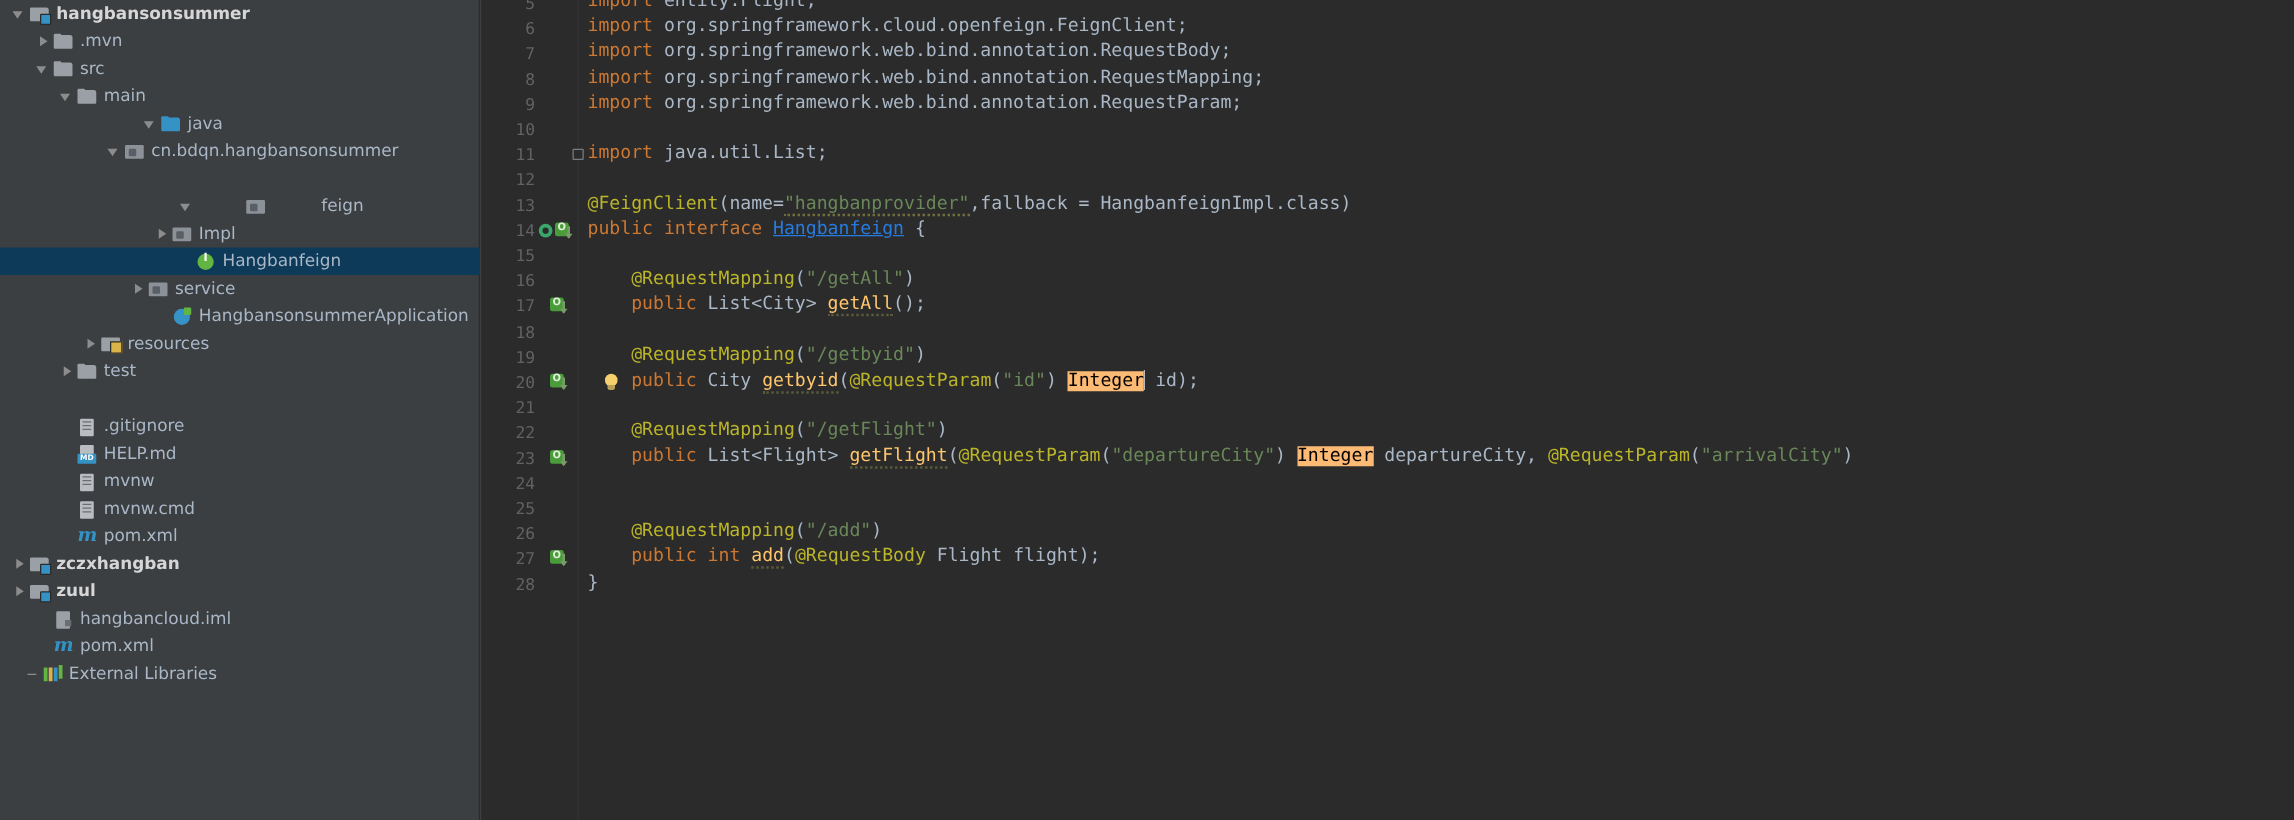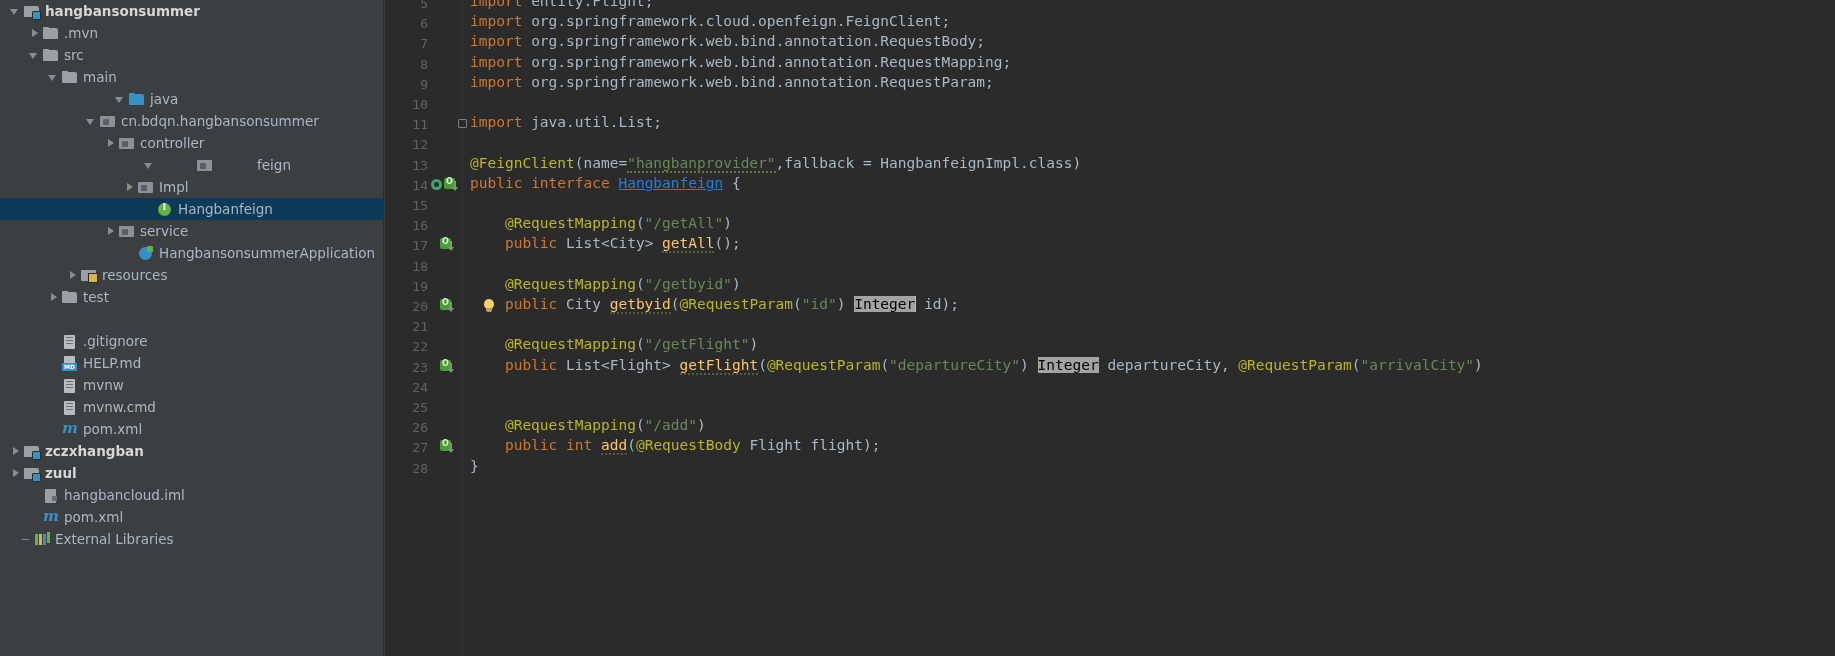--- a/index.html
+++ b/index.html
@@ -124,21 +124,21 @@
   .ann  { color:#bbb529; }                 
   .str  { color:#6a8759; }                 
   .pl   { color:#a9b7c6; }                 
   .mth  { color:#ffc66d; }
   .iface{ color:#287bde; text-decoration:underline; }
 
   
   .caret { display:inline-block; width:1.5px; height:16px; background:#bbbbbb;
            vertical-align:-3px; margin:0 -0.7px; }
   
-  .idhl { background:#a3a3a3; }
+  .idhl { background:#fdba74; }
   
   .sq   { border-bottom:2px dotted #6f6f3d; padding-bottom:0px; }
   .sqg  { border-bottom:2px dotted #5a5a3a; }
 
   
   .g-impl { width:14px; height:14px; position:relative; }
   .g-impl::before { content:""; position:absolute; left:0; top:0; width:11px; height:11px;
       border-radius:2px; background:#4a9c3a; }
   .g-impl::after { content:"O"; position:absolute; left:0; top:-1px; width:11px;
       font:bold 8px "DejaVu Sans", sans-serif; color:#dff0d8; text-align:center; }
@@ -193,26 +193,20 @@
         <div style="width: 65px; flex: 0 0 auto;"></div>
         <div class="arrow d"></div>
         <div class="ic ic-src"></div>
         <span class="lbl">java</span>
       </div>
       <div class="row" style="position: absolute; left: 0px; right: 0px; top: 110px; text-align: right;">
         <div style="width: 84px; flex: 0 0 auto;"></div>
         <div class="arrow d"></div>
         <div class="ic ic-pkg"></div>
         <span class="lbl">cn.bdqn.hangbansonsummer</span>
-      </div>
-      <div class="row" style="position: absolute; left: 0px; right: 0px; top: 132px;">
-        <div style="width: 103px; flex: 0 0 auto;"></div>
-        <div class="arrow r"></div>
-        <div class="ic ic-pkg"></div>
-        <span class="lbl">controller</span>
       </div>
       <div class="row" style="position: absolute; left: 0px; right: 0px; top: 154px; gap: 39px;">
         <div style="width: 103px; flex: 0 0 auto;"></div>
         <div class="arrow d"></div>
         <div class="ic ic-pkg"></div>
         <span class="lbl">feign</span>
       </div>
       <div class="row" style="position: absolute; left: 0px; right: 0px; top: 176px;">
         <div style="width: 122px; flex: 0 0 auto;"></div>
         <div class="arrow r"></div>

